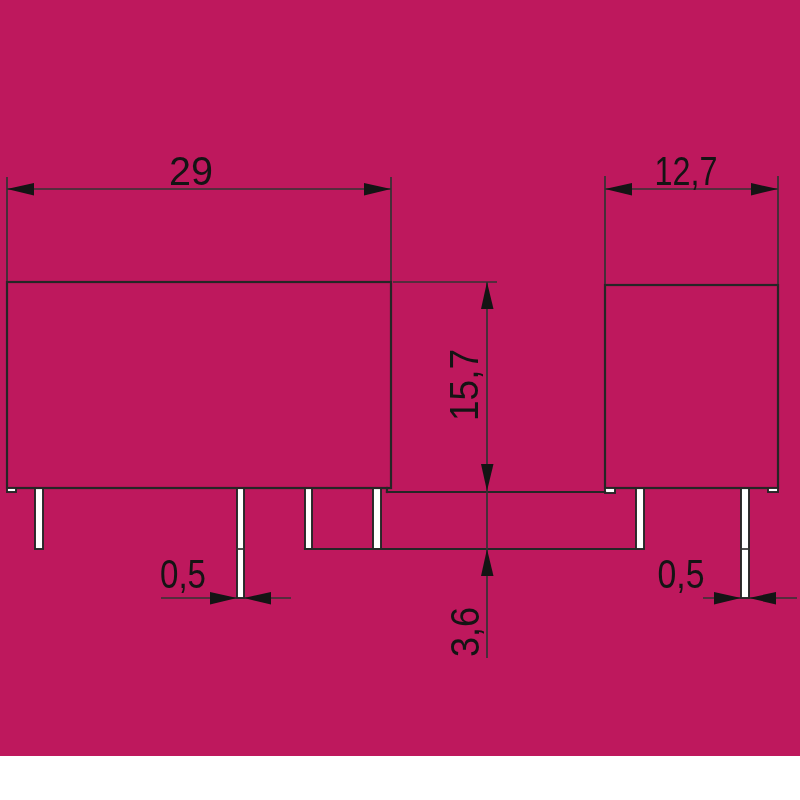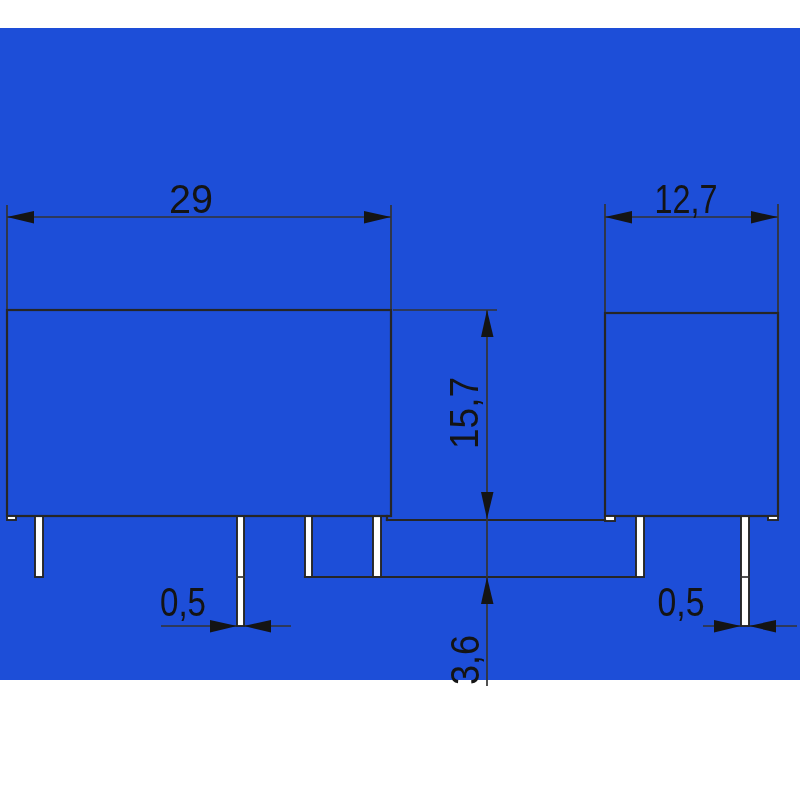--- a/index.html
+++ b/index.html
@@ -6,23 +6,22 @@
     margin: 0;
     padding: 0;
     width: 800px;
     height: 800px;
     background: #ffffff;
     overflow: hidden;
   }
   .stage {
     position: relative;
     width: 800px;
-    height: 652px;
-    background: #1d4ed8;
-    margin-top: 28px;
+    height: 756px;
+    background: #be185d;
   }
   svg { display: block; }
 
   
   .ln {
     fill: none;
     stroke: #262626;
     stroke-width: 2.2;
     stroke-linecap: square;
     stroke-linejoin: miter;

